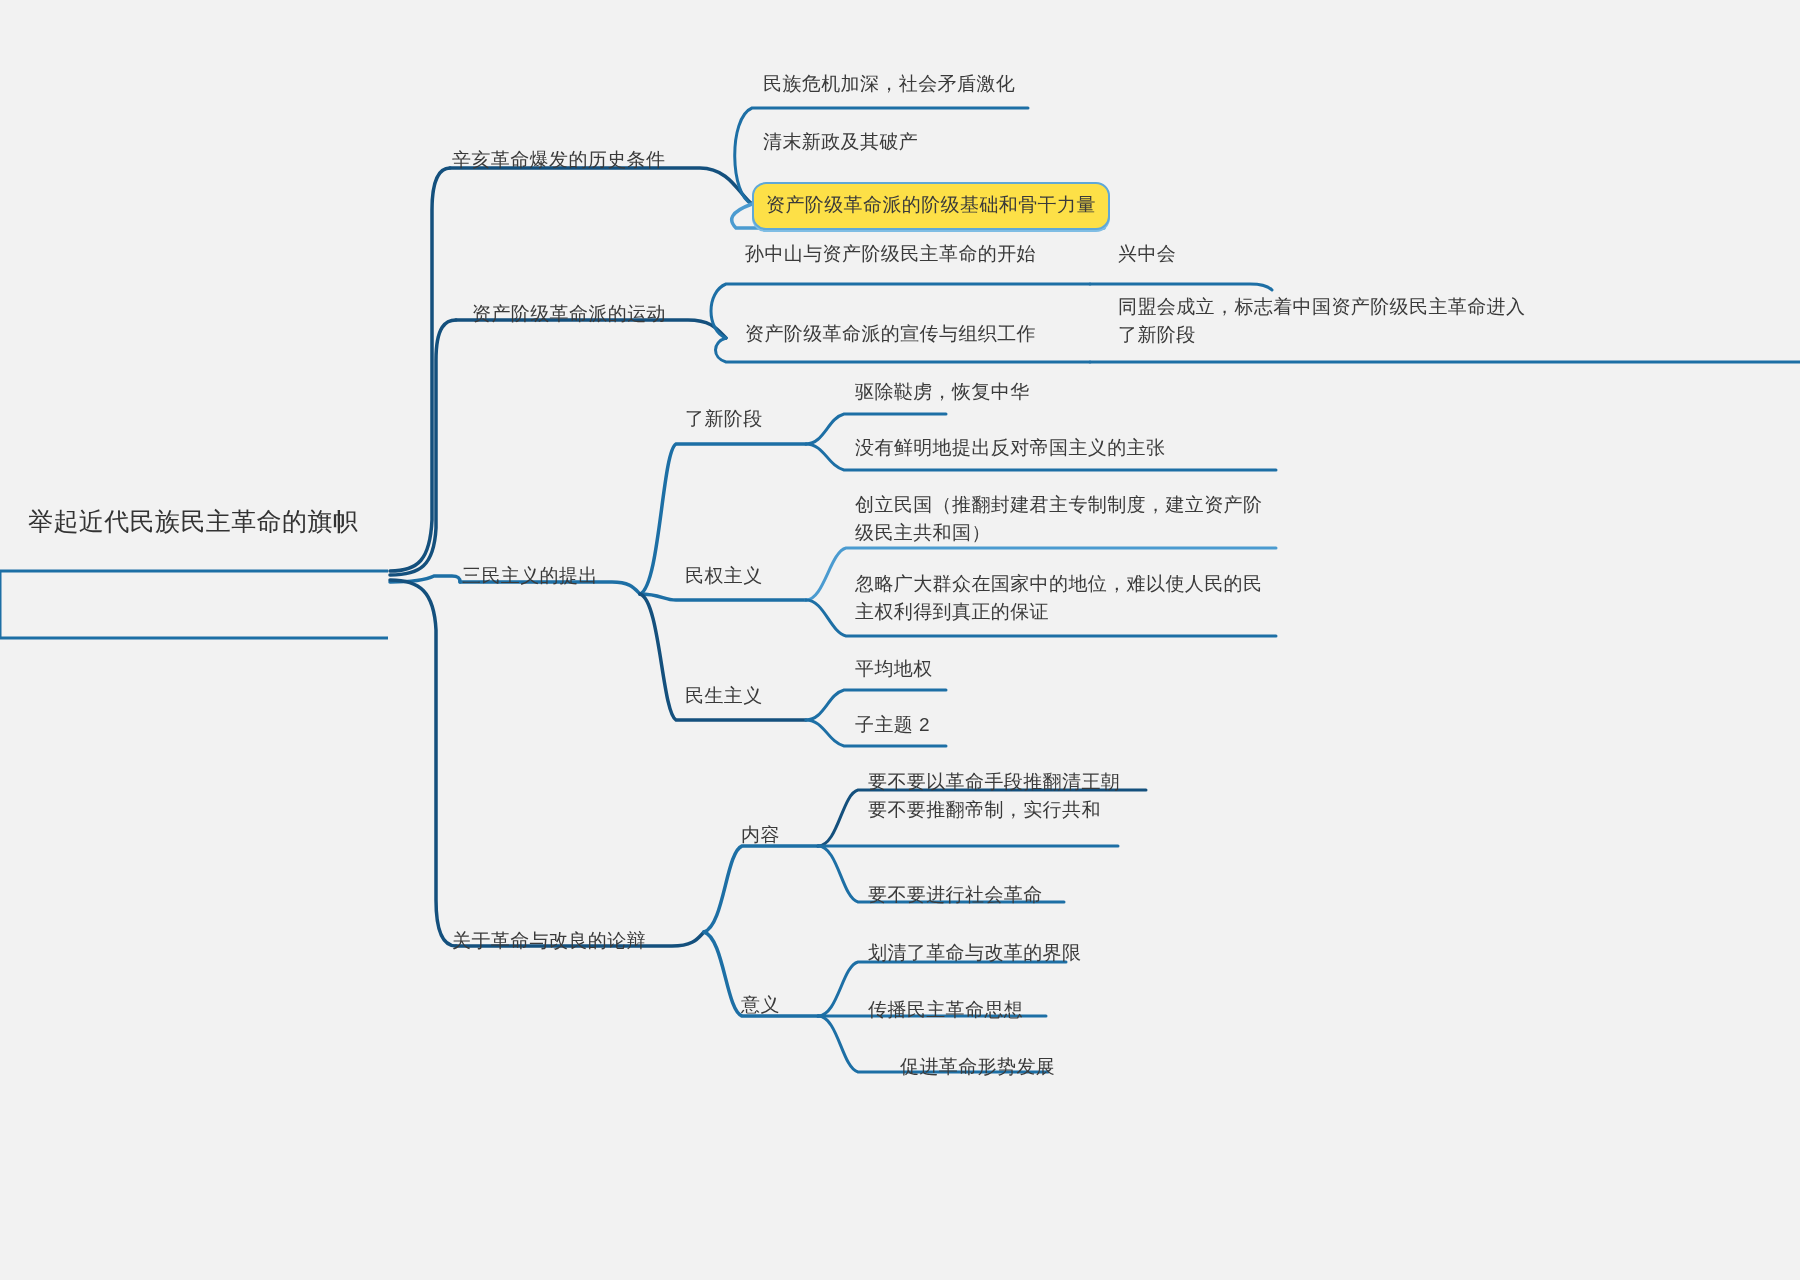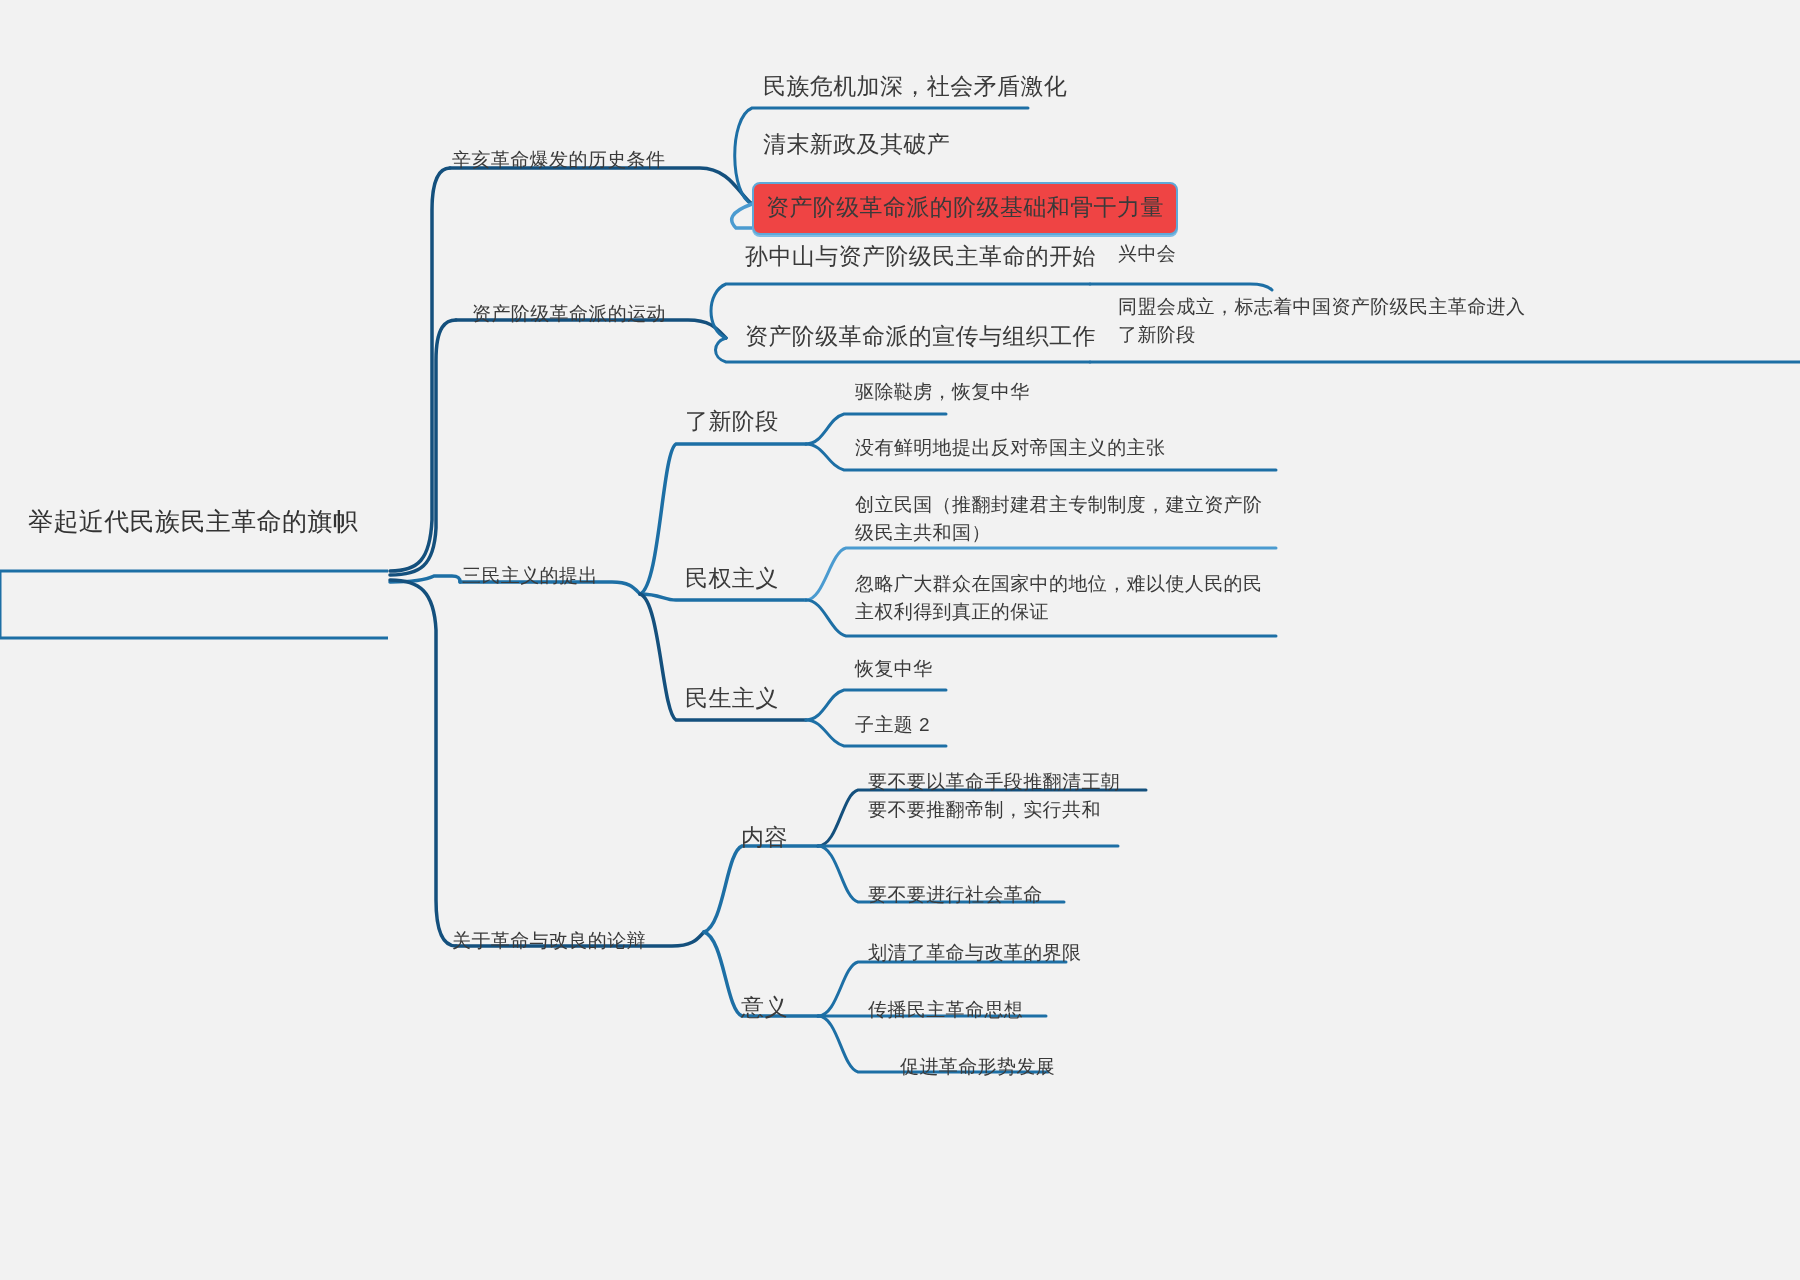--- a/index.html
+++ b/index.html
@@ -37,31 +37,31 @@
   .node.root {
     font-size: 25px;
     color: #333333;
   }
   .node.lvl1 {
     font-size: 19px;
     color: #3a3a3a;
     margin-top: 18px;
   }
   .node.lvl2 {
-    font-size: 23px;
+    font-size: 19px;
     color: #3a3a3a;
   }
   .node.lvl3 {
     font-size: 19px;
     color: #3a3a3a;
   }
   .node.selected {
     border: 2px solid #5fa8d8;
-    border-radius: 8px;
-    background: #ef4444;
+    border-radius: 14px;
+    background: #fde047;
     box-shadow: 0 2px 0 0 #7fbde4;
     padding: 7px 12px 9px 12px;
   }
 </style>
 </head>
 <body>
 
 <div id="mindmap-root">
 
   <svg id="edges-layer" viewBox="0 0 1800 1280" width="1800" height="1280" xmlns="http://www.w3.org/2000/svg">
@@ -170,21 +170,21 @@
       <div class="node lvl1" style="left: 462px; top: 544px;">三民主义的提出</div>
       <div class="node lvl2" style="left: 685px; top: 405px;">了新阶段</div>
       <div class="node lvl3" style="left: 855px; top: 378px;">驱除鞑虏，恢复中华</div>
       <div class="node lvl3" style="left: 855px; top: 434px;">没有鲜明地提出反对帝国主义的主张</div>
       <div class="node lvl2" style="left: 685px; top: 562px;">民权主义</div>
       <div class="node lvl3" style="left: 855px; top: 491px;">创立民国（推翻封建君主专制制度，建立资产阶
 级民主共和国）</div>
       <div class="node lvl3" style="left: 855px; top: 570px;">忽略广大群众在国家中的地位，难以使人民的民
 主权利得到真正的保证</div>
       <div class="node lvl2" style="left: 685px; top: 682px;">民生主义</div>
-      <div class="node lvl3" style="left: 855px; top: 655px;">恢复中华</div>
+      <div class="node lvl3" style="left: 855px; top: 655px;">平均地权</div>
       <div class="node lvl3" style="left: 855px; top: 711px;">子主题 2</div>
       <div class="node lvl1" style="left: 452px; top: 909px;">关于革命与改良的论辩</div>
       <div class="node lvl2" style="left: 741px; top: 821px;">内容</div>
       <div class="node lvl3" style="left: 868px; top: 768px;">要不要以革命手段推翻清王朝</div>
       <div class="node lvl3" style="left: 868px; top: 796px;">要不要推翻帝制，实行共和</div>
       <div class="node lvl3" style="left: 868px; top: 881px;">要不要进行社会革命</div>
       <div class="node lvl2" style="left: 741px; top: 991px;">意义</div>
       <div class="node lvl3" style="left: 868px; top: 939px;">划清了革命与改革的界限</div>
       <div class="node lvl3" style="left: 868px; top: 996px;">传播民主革命思想</div>
       <div class="node lvl3" style="left: 900px; top: 1053px;">促进革命形势发展</div>

